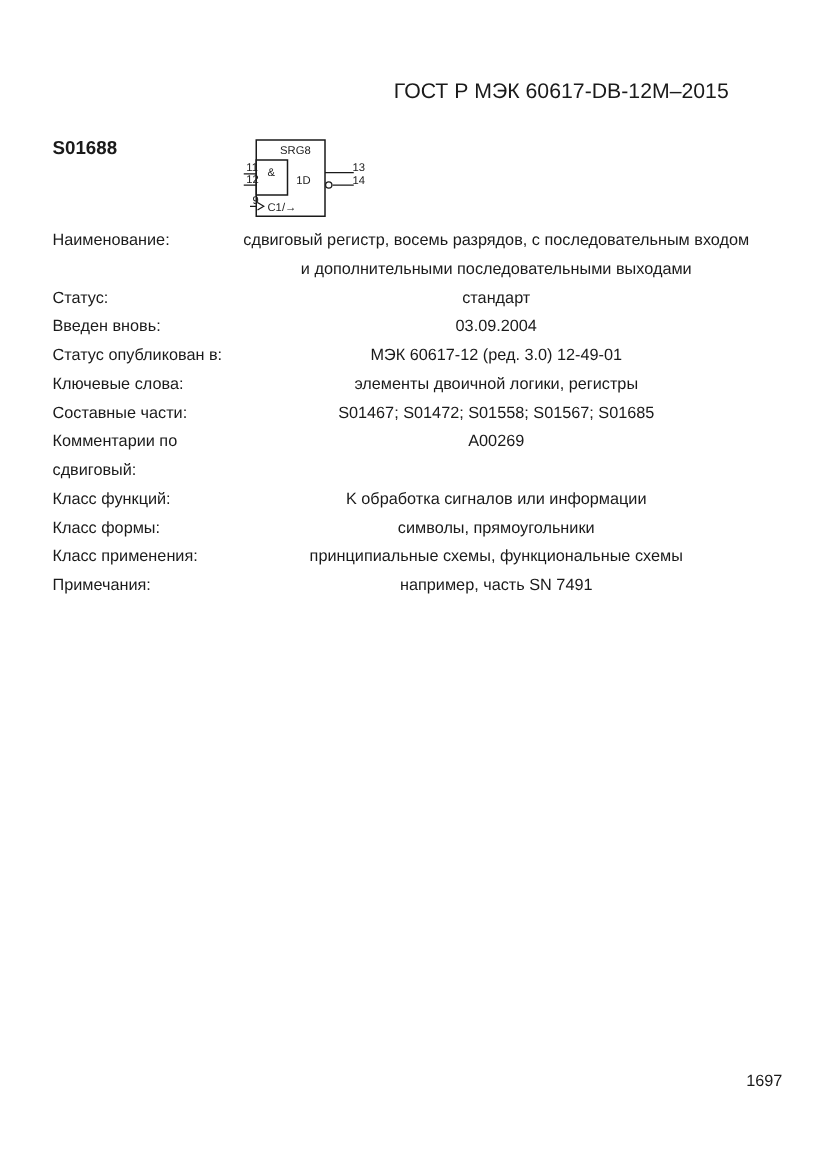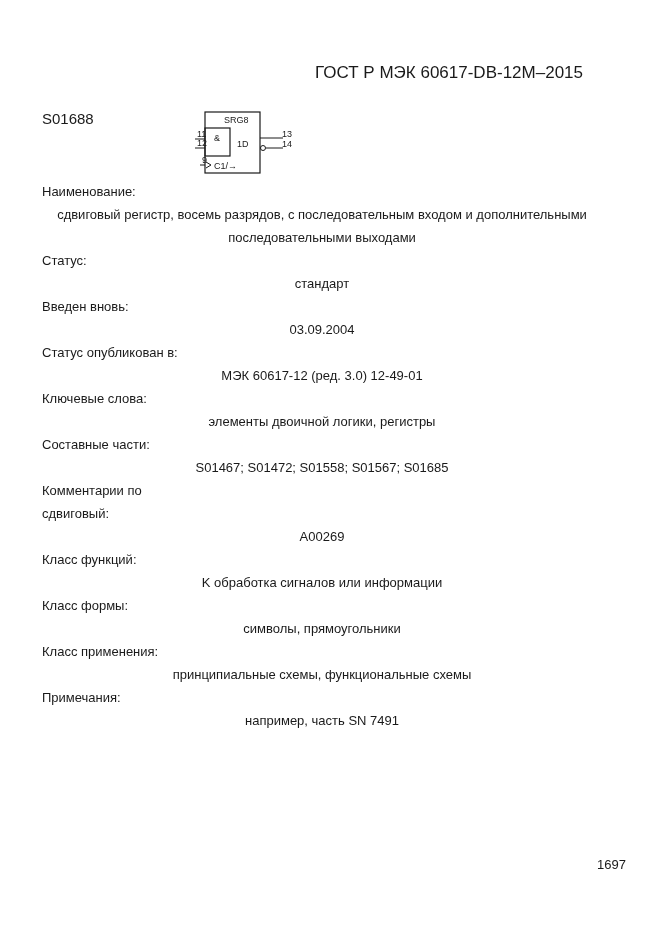--- a/index.html
+++ b/index.html
@@ -1,22 +1,22 @@
 <!DOCTYPE html>
 <html><head>
 <meta charset="utf-8">
 <style>
   html, body { margin: 0; padding: 0; background: #ffffff; }
   body { width: 661px; height: 936px; position: relative; overflow: hidden;
          font-family: "Liberation Sans", sans-serif; color: #1a1a1a; }
   .header { position: absolute; right: 78px; top: 63px; font-size: 17px; font-weight: normal; }
-  .code { position: absolute; left: 42px; top: 110px; font-size: 15px; font-weight: normal; }
+  .code { position: absolute; left: 42px; top: 110px; font-size: 15px; font-weight: bold; }
   .symbol { position: absolute; left: 190px; top: 110px; width: 110px; height: 65px; }
   .rows { position: absolute; left: 42px; top: 180px; width: 560px; }
-  .row { display: flex; font-size: 13px; line-height: 23px; flex-direction: column; }
+  .row { display: flex; font-size: 13px; line-height: 23px; }
   .lbl { width: 150px; flex: none; }
   .val { flex: 1; text-align: center; }
   .page { position: absolute; left: 573px; top: 857px; font-size: 13px; margin-left: 24px; }
 </style>
 </head>
 <body>
 
 <div class="header">ГОСТ Р МЭК 60617-DB-12M–2015</div>
 
 <div class="code">S01688</div>

